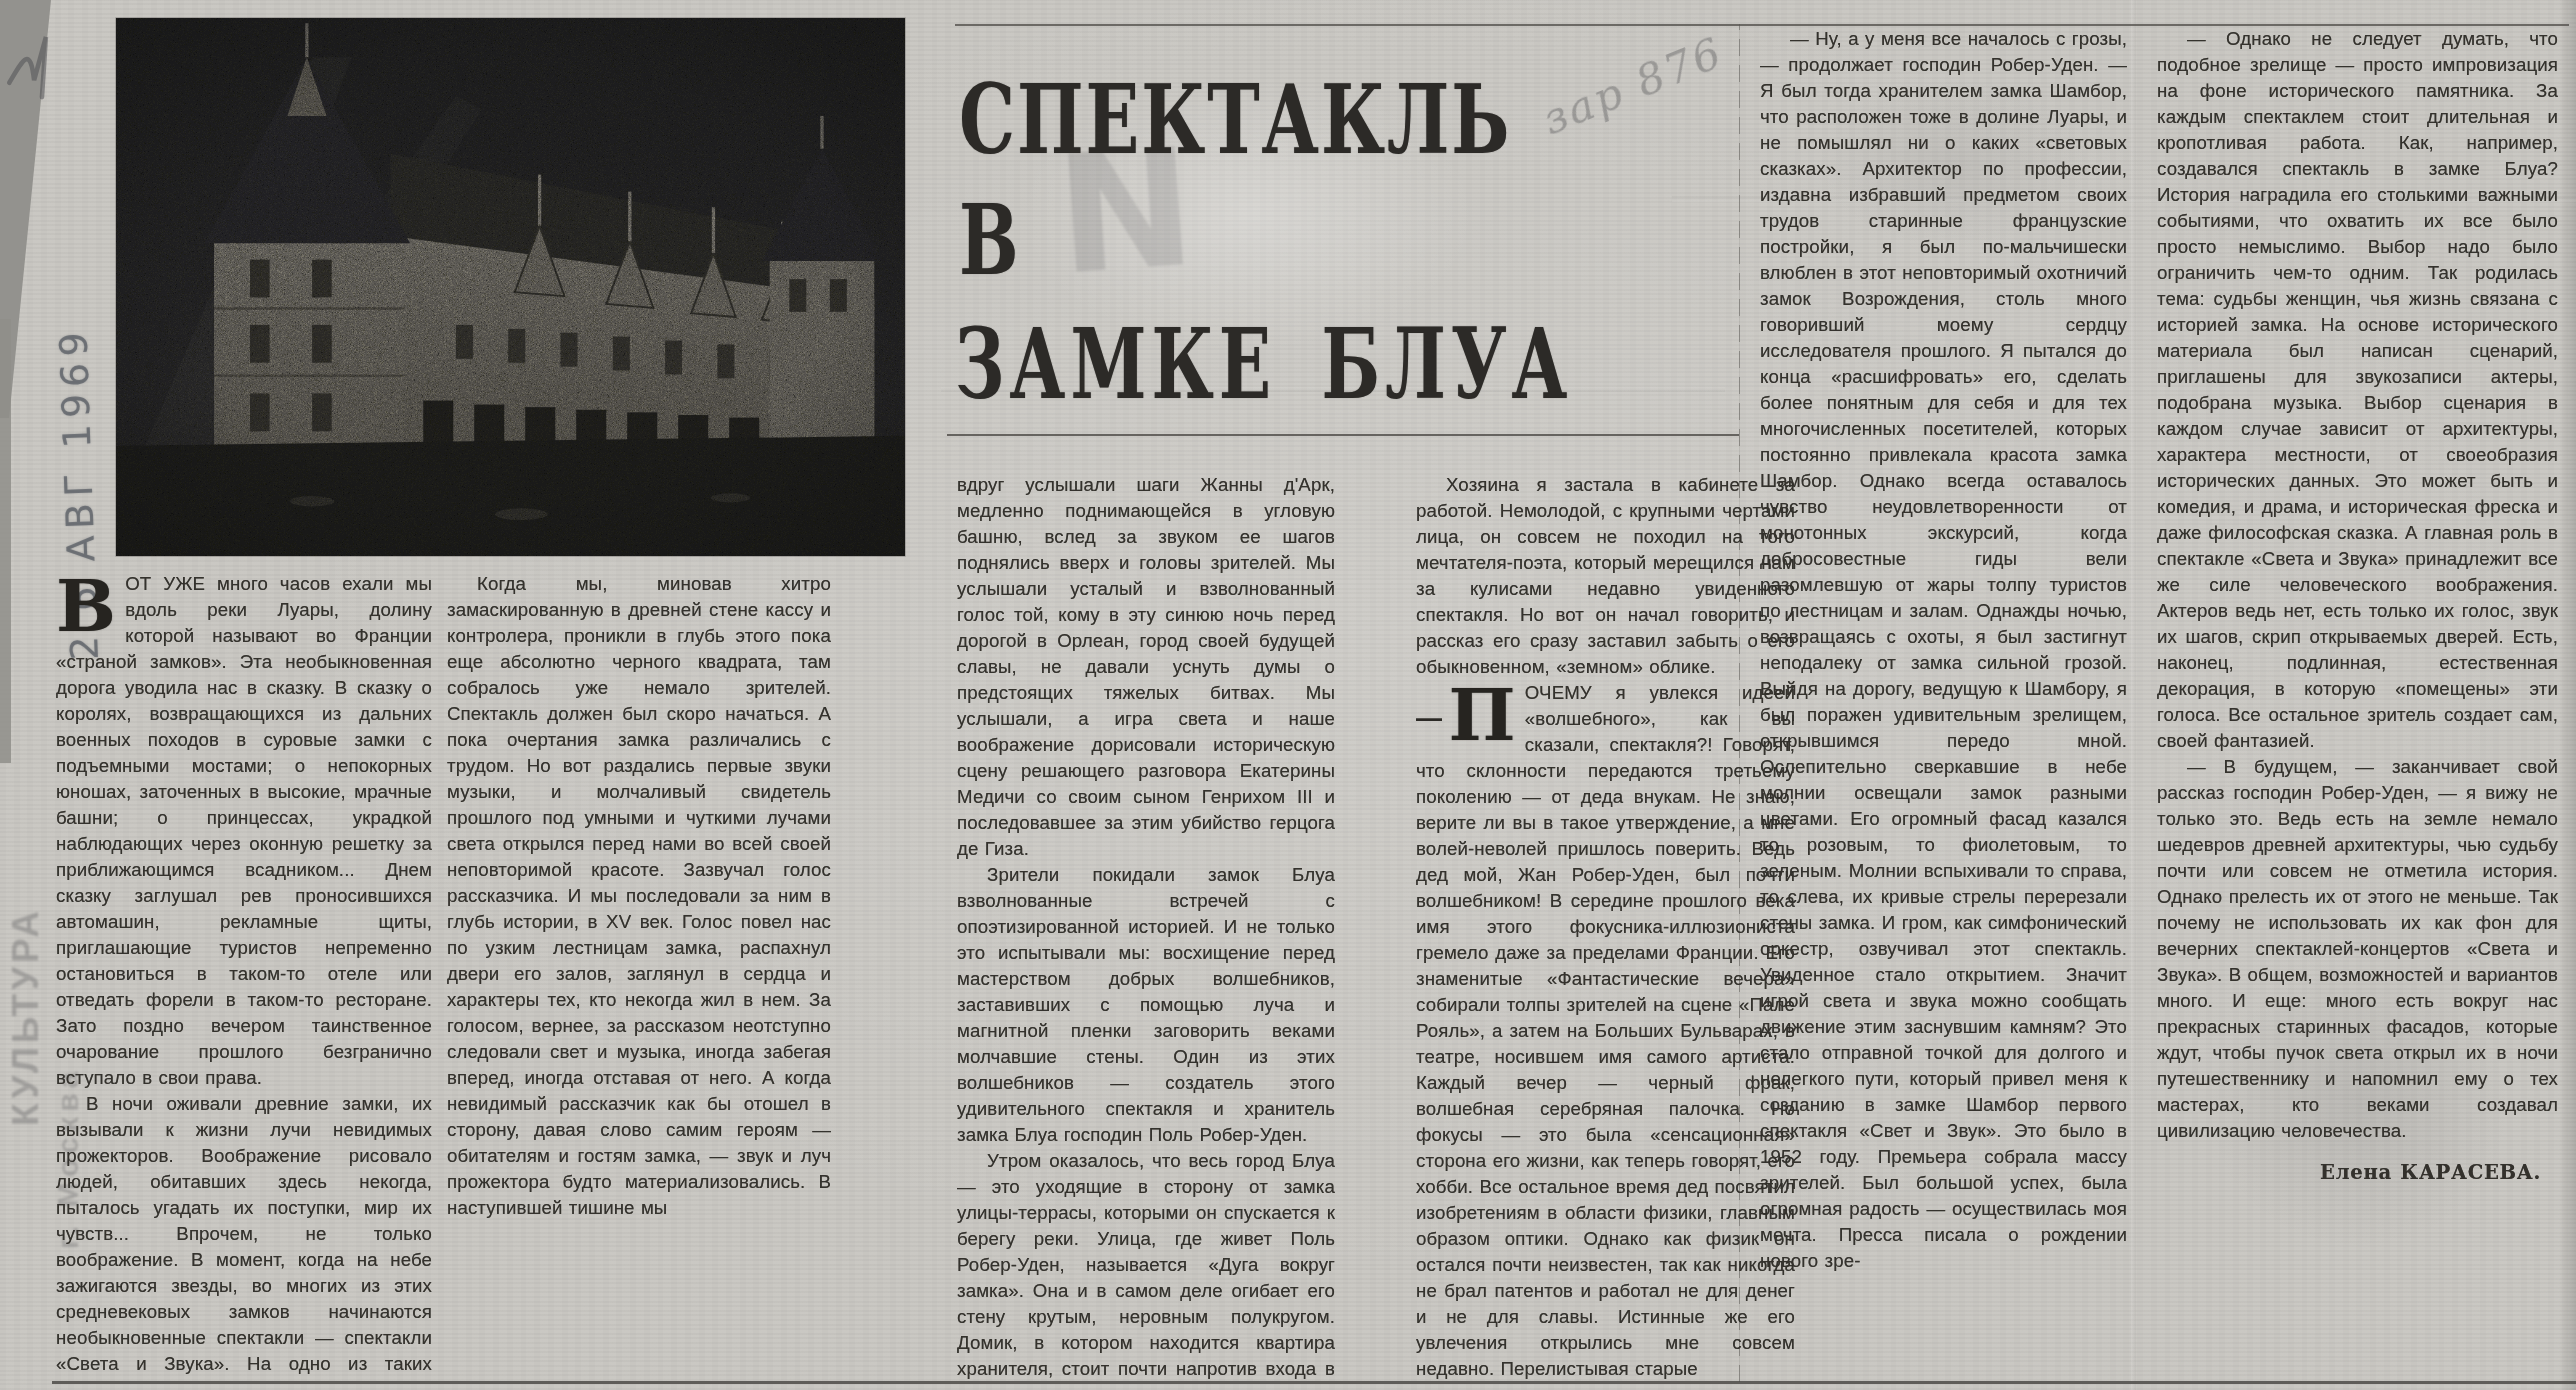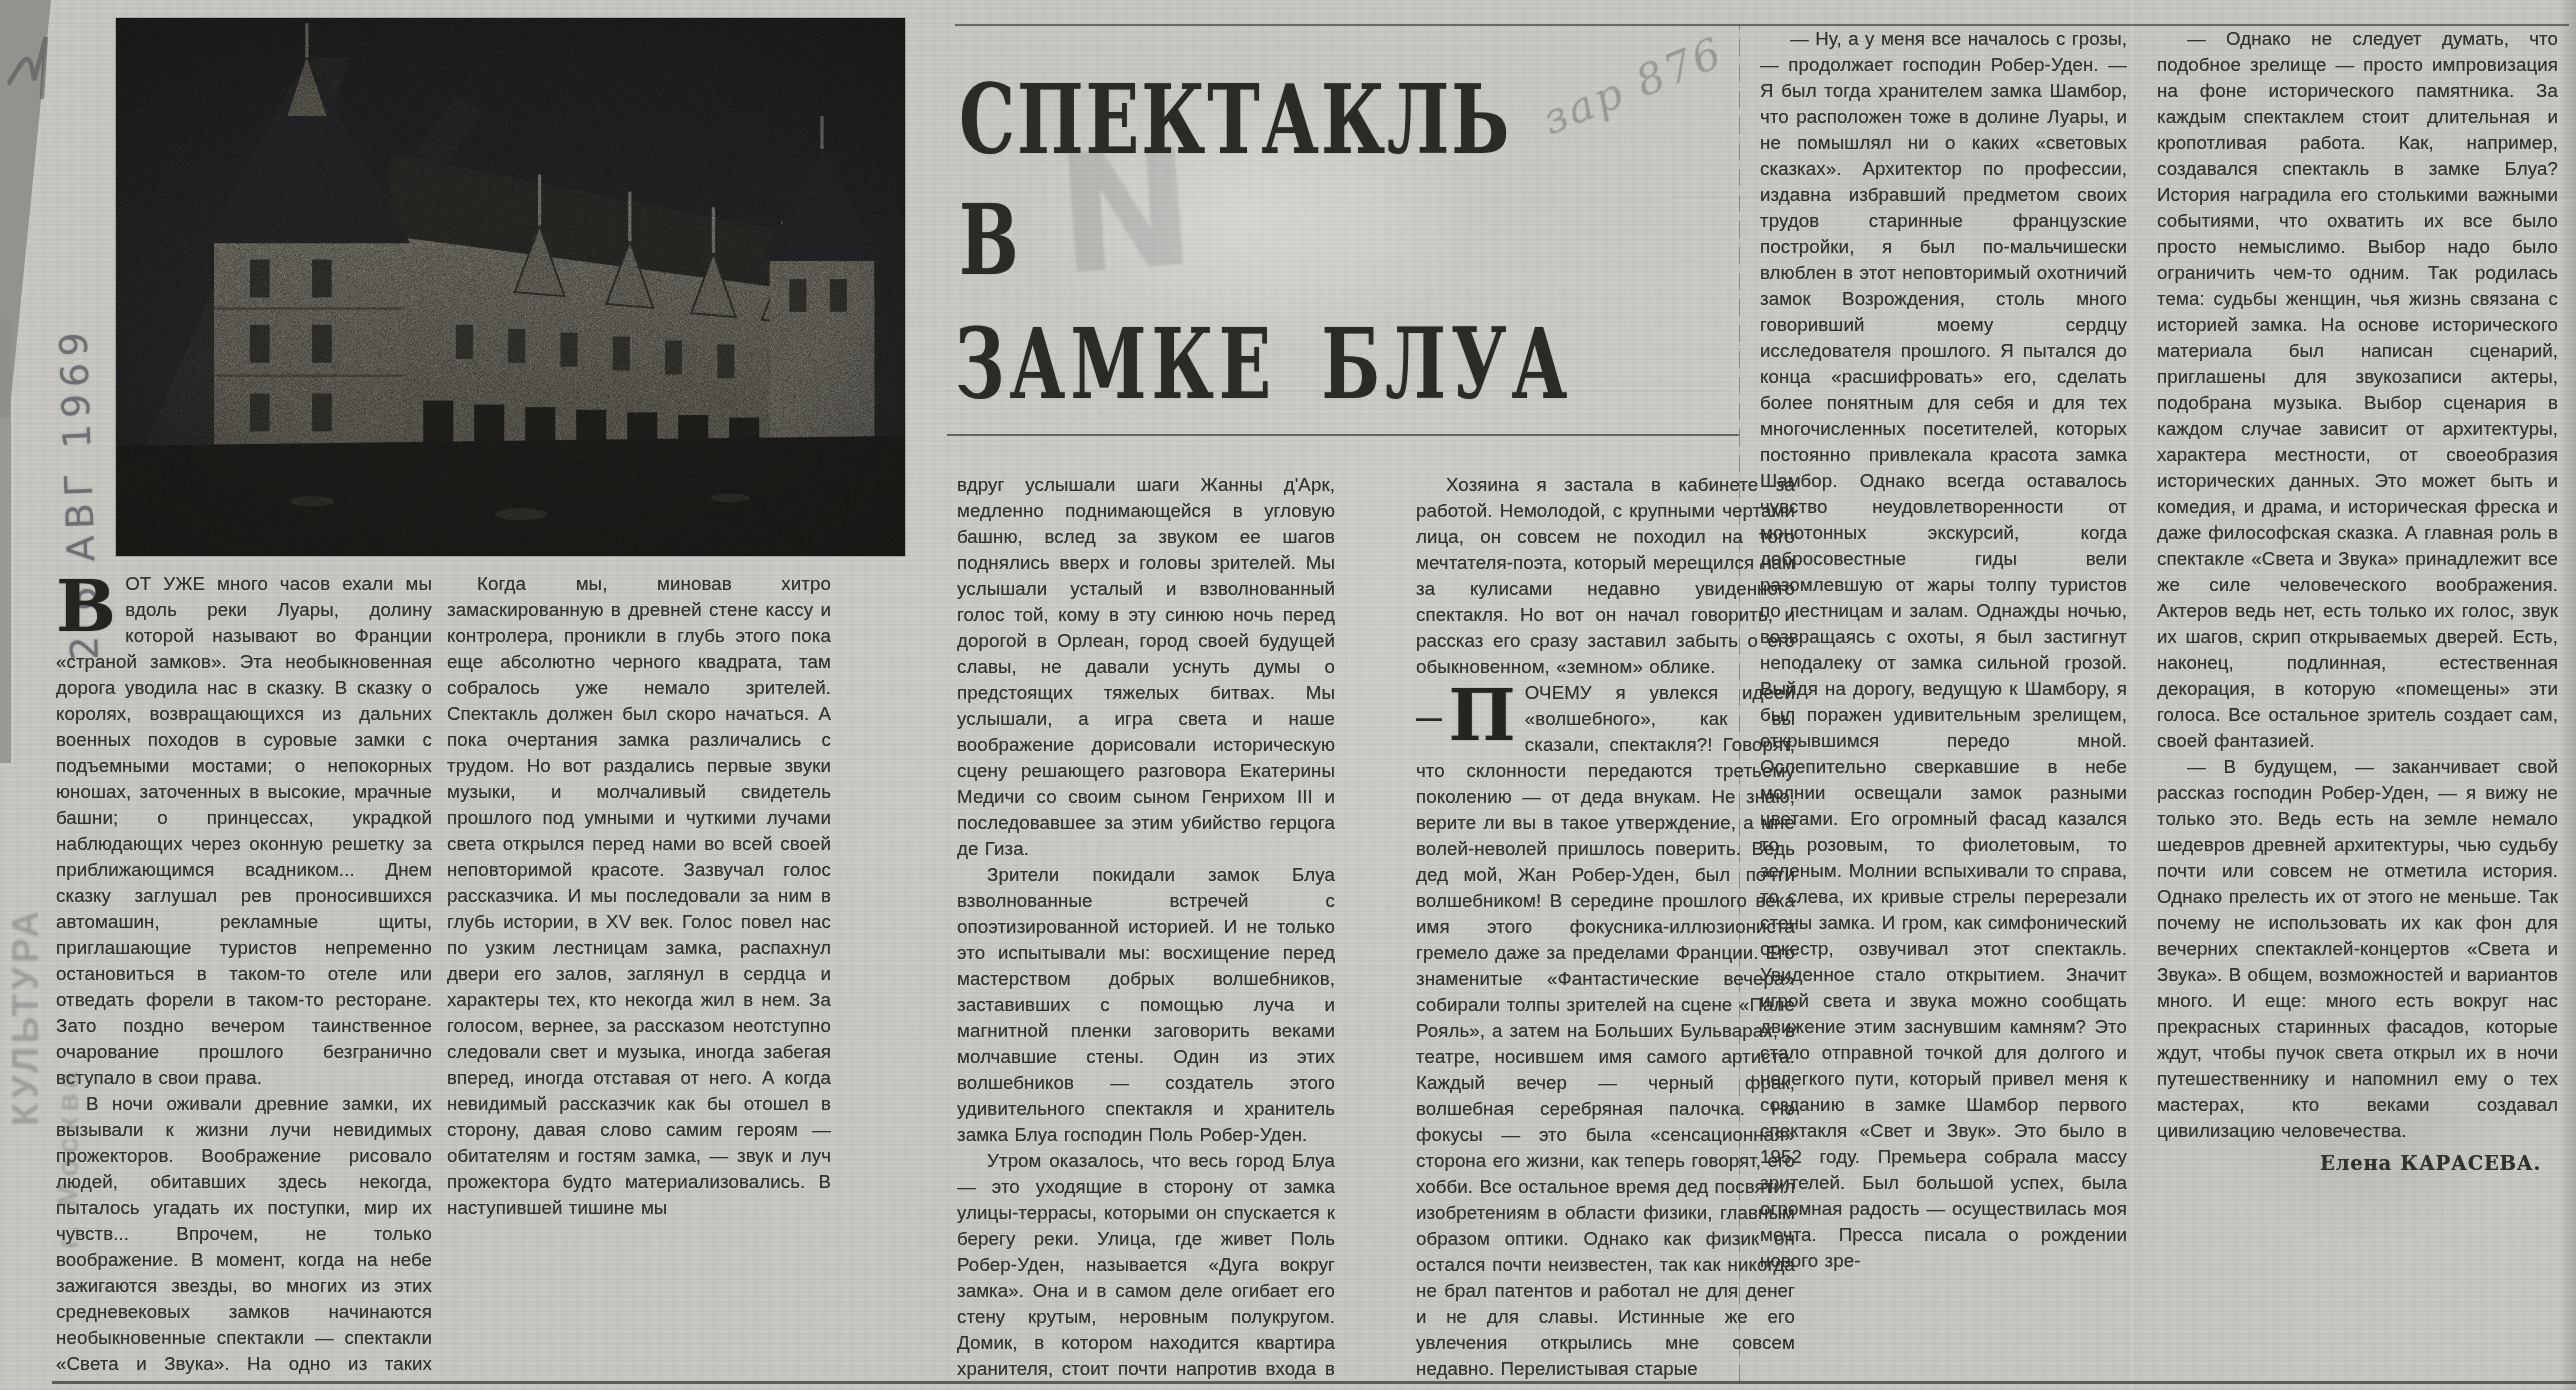--- a/index.html
+++ b/index.html
@@ -64,21 +64,21 @@
   #col4{left:1416px;top:472px;width:379px;height:907px;}
   #col5{left:1760px;top:26px; width:367px;height:1352px;}
   #col6{left:2157px;top:26px; width:401px;height:1352px;}
   .col p{margin:0;text-indent:30px;}
   .col p.cont{text-indent:0;}
   .col p.has-drop{text-indent:0;}
   .dropcap{float:left;font-family:"DejaVu Serif", serif;font-weight:700;color:#262420;
     font-size:71px;line-height:63px;padding:3.9px 9.1px 0 0;text-shadow:0 0 1.3px rgba(38,36,32,.5);}
   .lead-dash{float:left;font-weight:700;color:#2c2a26;font-size:26px;line-height:77px;
     padding-right:6.5px;}
-  .byline{margin-top:7px;text-align:right;font-family:"DejaVu Serif", serif;
+  .byline{margin-top:16px;text-align:right;font-family:"DejaVu Serif", serif;
     font-weight:700;font-size:19.6px;letter-spacing:0.7px;color:#33312c;padding-right:17px;}
 
   
   .stamp{position:absolute;transform-origin:left top;white-space:nowrap;}
   #date-stamp{left:63px;top:661px;width:307px;transform:rotate(-92deg);
     font-size:38px;letter-spacing:6.5px;color:rgba(73,78,86,.58);
     font-family:"DejaVu Sans", sans-serif;text-shadow:0 0 2px rgba(73,78,86,.35);}
   #masthead-stamp{left:5.2px;top:1126px;width:216px;transform:rotate(-90deg);
     font-size:37px;font-weight:700;letter-spacing:3.9px;color:rgba(70,70,74,.30);
     filter:blur(0.8px);font-family:"Liberation Sans", sans-serif;}

